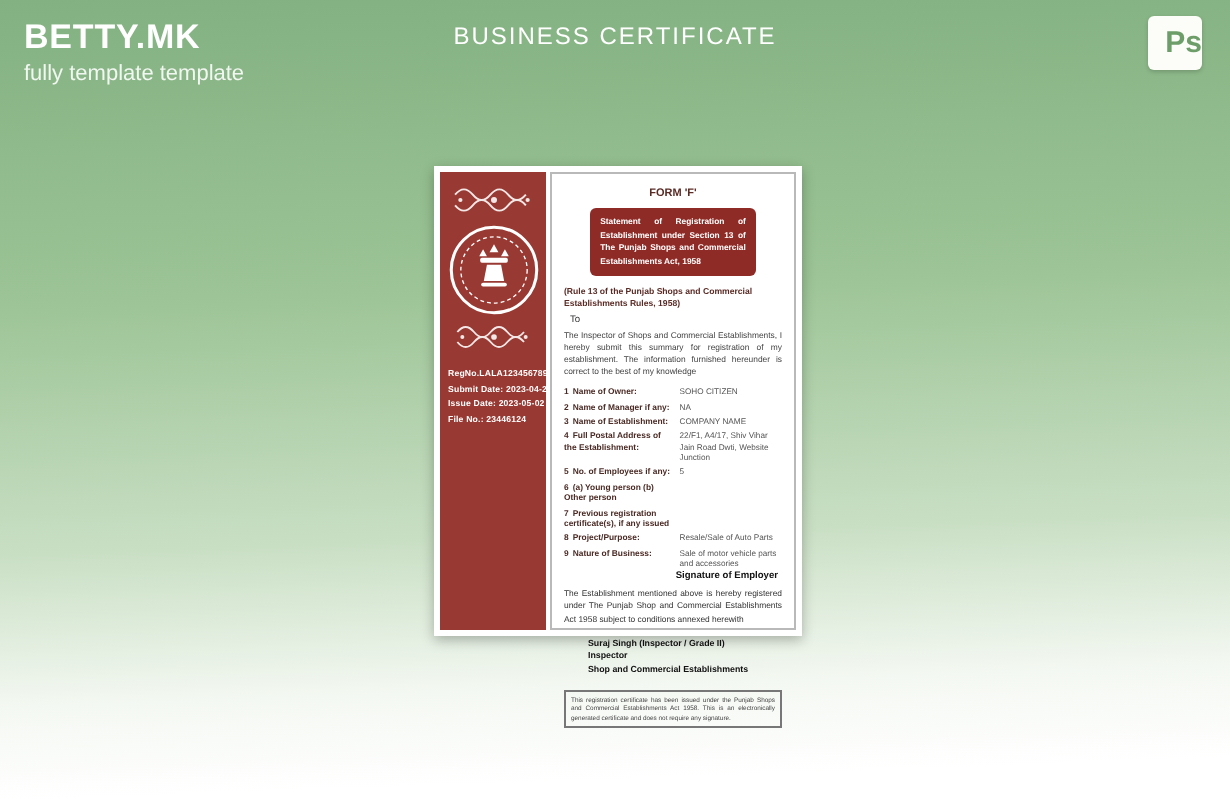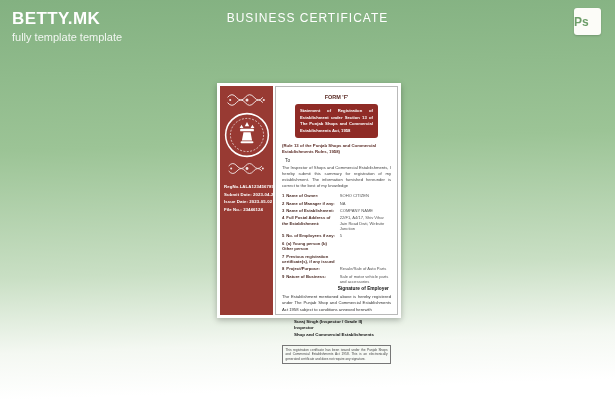--- a/index.html
+++ b/index.html
@@ -10,22 +10,22 @@
     position:relative; width:615px; height:400px;
     background:linear-gradient(178deg, #83b181 0%, #9cc496 36%, #c9dfc4 66%, #f4f8f2 84%, #ffffff 95%);
   }
 
   
   .logo { position:absolute; left:12px; top:9px; color:#fff; font-size:17px; font-weight:800; letter-spacing:0.4px; }
   .tagline { position:absolute; left:12px; top:31px; color:rgba(255,255,255,0.88); font-size:11px; font-weight:500; }
   .main-title { position:absolute; left:0; right:0; top:11px; text-align:center; color:#fff; font-size:12px; font-weight:400; letter-spacing:1px; }
   .ps-badge {
     position:absolute; right:14px; top:8px; width:27px; height:27px;
-    background:#fcfcf8; border-radius:3px; color:#6d9e69; font-size:12px; font-weight:700;
-    display:flex; align-items:center; justify-content:flex-start;
+    background:#fcfcf8; border-radius:3px; color:#6d9e69; font-size:15px; font-weight:700;
+    display:flex; align-items:center; justify-content:flex-end;
     box-shadow:0 1px 2px rgba(0,0,0,0.18);
   }
 
   
   .page {
     position:absolute; left:217px; top:83px; width:184px; height:235px;
     background:#fff; box-shadow:0 2px 6px rgba(0,0,0,0.28);
     padding:3px; display:flex;
   }
 

